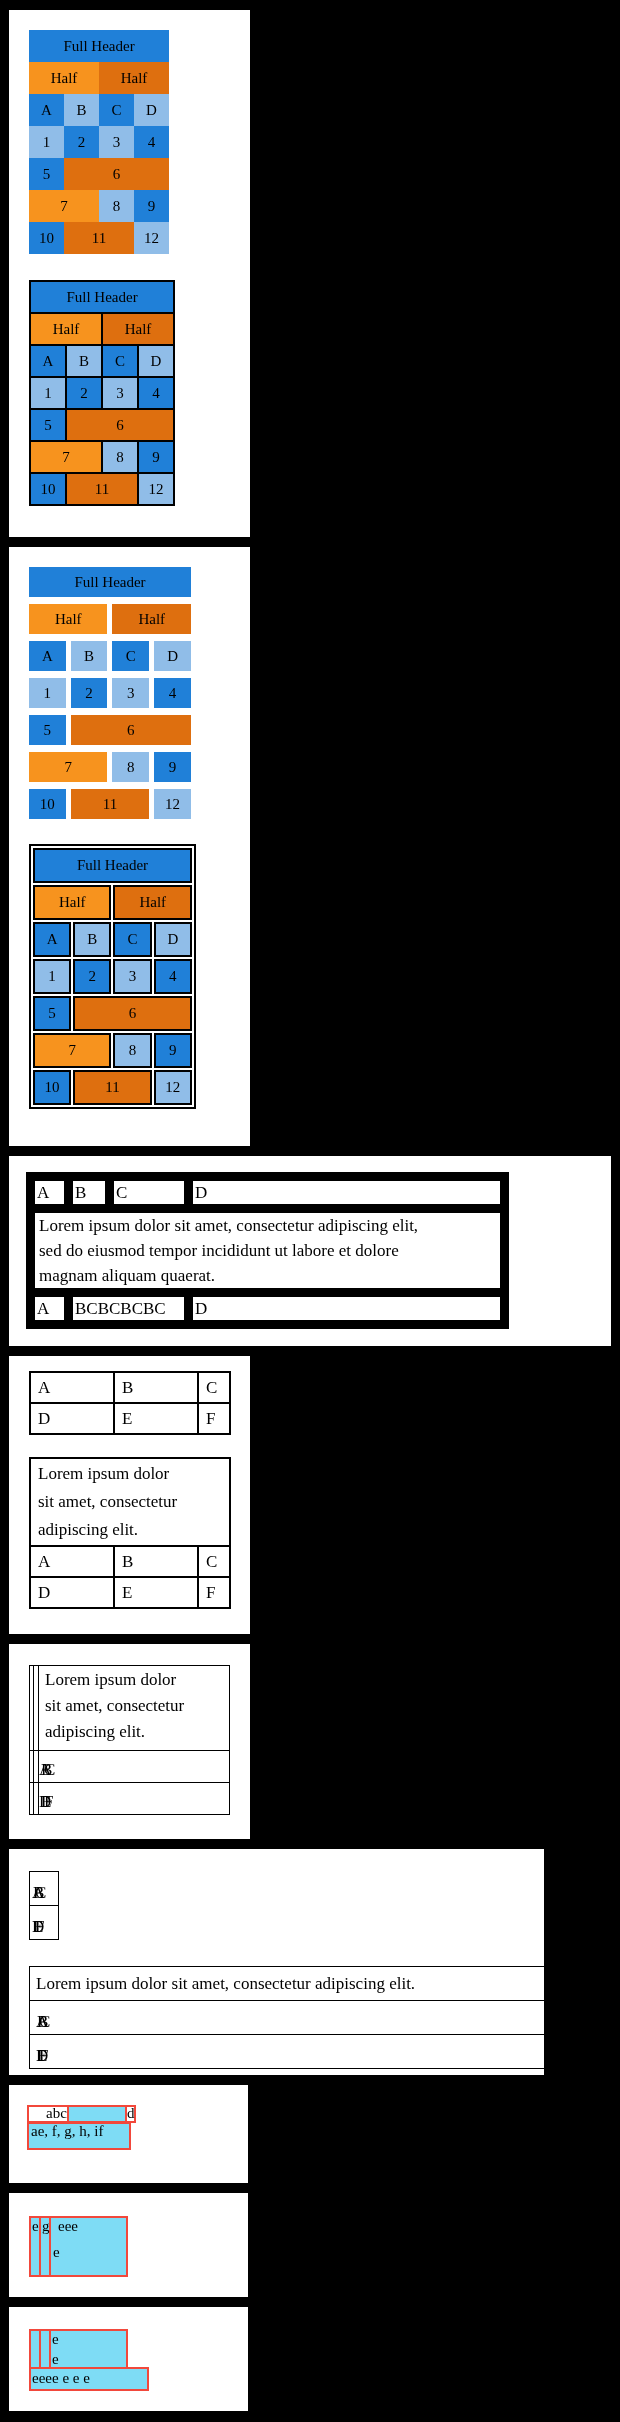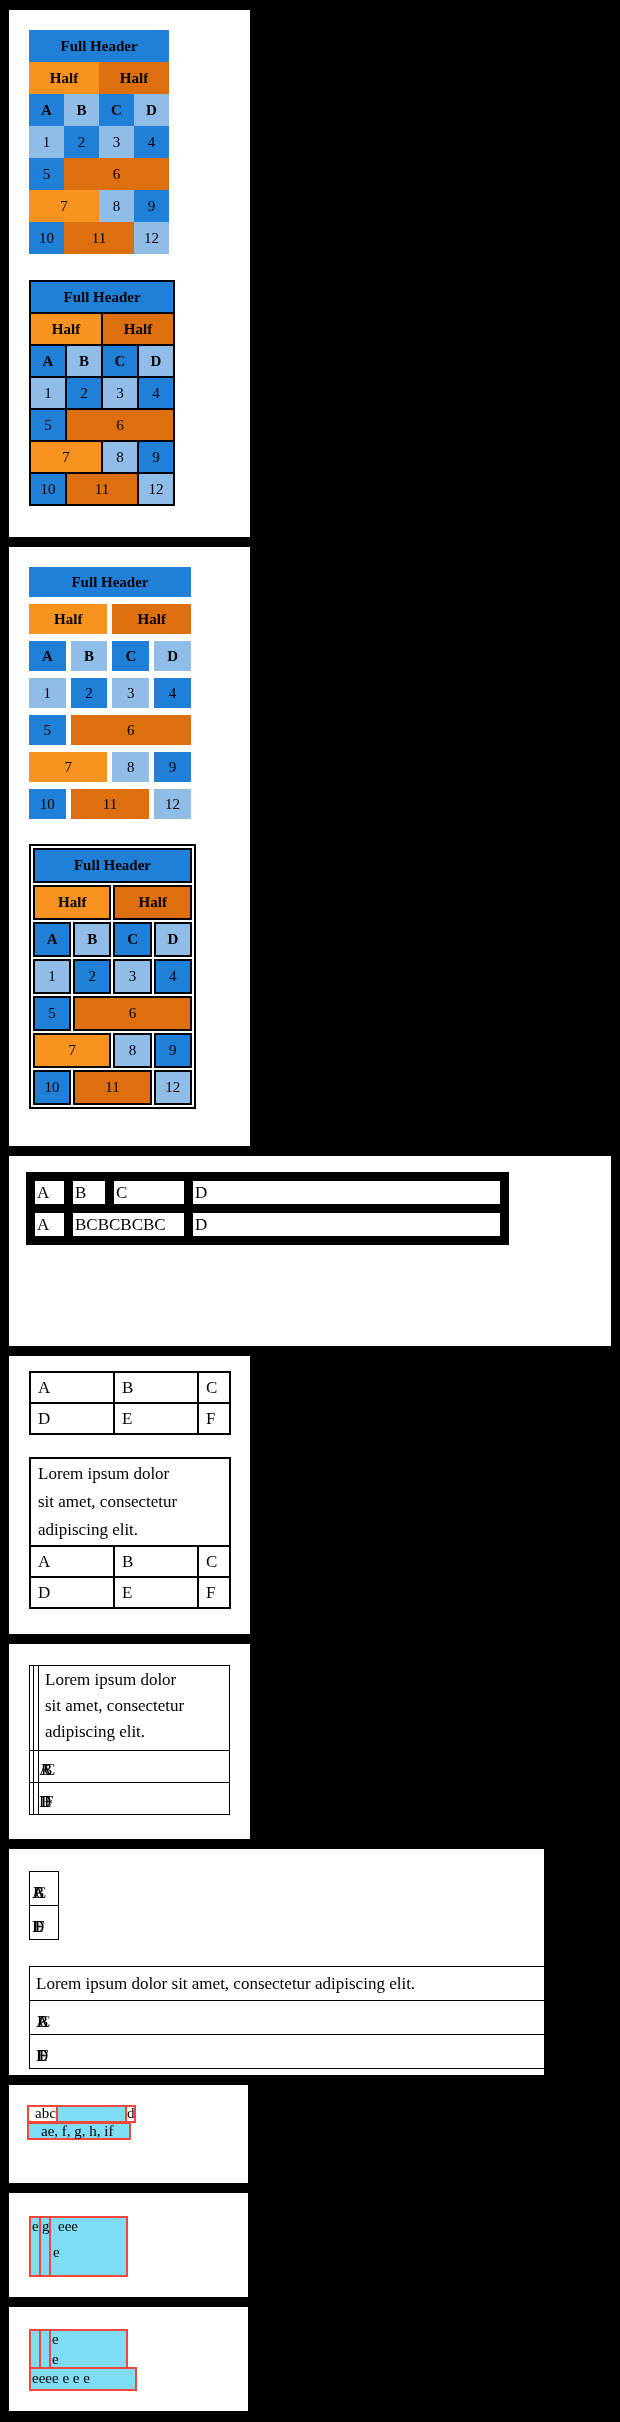--- a/index.html
+++ b/index.html
@@ -17,21 +17,21 @@
   #p4{width:241px;height:278px;padding:15px 0 0 20px}
   #p5{width:241px;height:195px;padding:21px 0 0 20px}
   #p6{width:535px;height:226px;padding:22px 0 0 20px}
   #p7{width:239px;height:98px;padding:20px 0 0 18px}
   #p8{width:239px;height:104px;padding:23px 0 0 20px}
   #p9{width:239px;height:104px;padding:22px 0 0 20px}
 
   
   table.ct{border-collapse:collapse;table-layout:fixed;font-size:15px;line-height:1}
   table.ct td,table.ct th{text-align:center;padding:0;overflow:hidden;vertical-align:middle}
-  table.ct th{font-weight:bold}
+  table.ct th{font-weight:normal}
   .c-blue{background:var(--blue)}
   .c-light_blue{background:var(--light_blue)}
   .c-orange{background:var(--orange)}
   .c-dark_orange{background:var(--dark_orange)}
 
   #t1a{width:140px;margin-bottom:26px}
   #t1a td,#t1a th{height:32px}
 
   #t1b{width:146px;border:2px solid #000}
   #t1b td,#t1b th{border:2px solid #000;height:30px}
@@ -70,44 +70,44 @@
   .ov i:nth-child(1){left:0}
   .ov i:nth-child(2){left:1px}
   .ov i:nth-child(3){left:3px}
   .ovw i:nth-child(2){left:2px}
   .ovw i:nth-child(3){left:5px}
 
   
   #l1{position:relative;display:flex;align-items:flex-start;width:109px;height:18px;
       border:2px solid var(--red);box-sizing:border-box;background:#fff;
       font-size:15px;line-height:13px}
-  #l1 .pre{padding-left:6px}
+  #l1 .pre{padding-left:17px}
   #l1 .gapbox{flex:1;align-self:stretch;background:var(--cyan);
       border:2px solid var(--red);margin:-2px 0}
   #l1 .post{width:9px;margin-right:-2px}
-  #l2{width:104px;height:18px;border:2px solid var(--red);background:var(--cyan);
+  #l2{width:104px;height:28px;border:2px solid var(--red);background:var(--cyan);
       box-sizing:border-box;font-size:15px;line-height:14px;white-space:nowrap;
-      margin-top:-1px;padding-left:12px;overflow:visible}
+      margin-top:-1px;padding-left:2px;overflow:visible}
 
   
   .rbox{position:relative;width:99px;border:2px solid var(--red);background:var(--cyan);
         box-sizing:border-box;font-size:15px}
   .rbox .vline{position:absolute;top:0;bottom:0;width:0;border-left:2px solid var(--red)}
   .v-a{left:8px}
   .v-b{left:18px}
   .rbox .t{position:absolute;line-height:15px;white-space:nowrap}
   #box8{height:61px}
   #box8 .t1{left:1px;top:1px}
   #box8 .t2{left:11px;top:1px}
   #box8 .t3{left:27px;top:1px}
   #box8 .t4{left:22px;top:27px}
   #box9{height:40px}
   #box9 .t1{left:21px;top:1px}
   #box9 .t2{left:21px;top:21px}
-  #strip9{width:108px;height:24px;border:2px solid var(--red);background:var(--cyan);
+  #strip9{width:120px;height:24px;border:2px solid var(--red);background:var(--cyan);
       box-sizing:border-box;margin-top:-2px;font-size:15px;line-height:19px;
       padding-left:1px;white-space:nowrap}
 </style>
 </head>
 <body>
 
 <div class="page">
 
   <div class="panel" id="p1">
     <table class="ct" id="t1a">
@@ -294,20 +294,27 @@
           <col style="width:32px">
           <col style="width:70px">
           <col style="width:307px">
         </colgroup>
       <tbody>
           <tr>
         <td>A</td>
         <td>B</td>
         <td>C</td>
         <td>D</td>
+      </tr>
+      <tr>
+        <td class="big" colspan="4">
+          <div>Lorem ipsum dolor sit amet, consectetur adipiscing elit,</div>
+          <div>sed do eiusmod tempor incididunt ut labore et dolore</div>
+          <div>magnam aliquam quaerat.</div>
+        </td>
       </tr>
       <tr>
         <td>A</td>
         <td colspan="2">BCBCBCBC</td>
         <td>D</td>
       </tr>
     </tbody>
       </table>
   </div>
 

